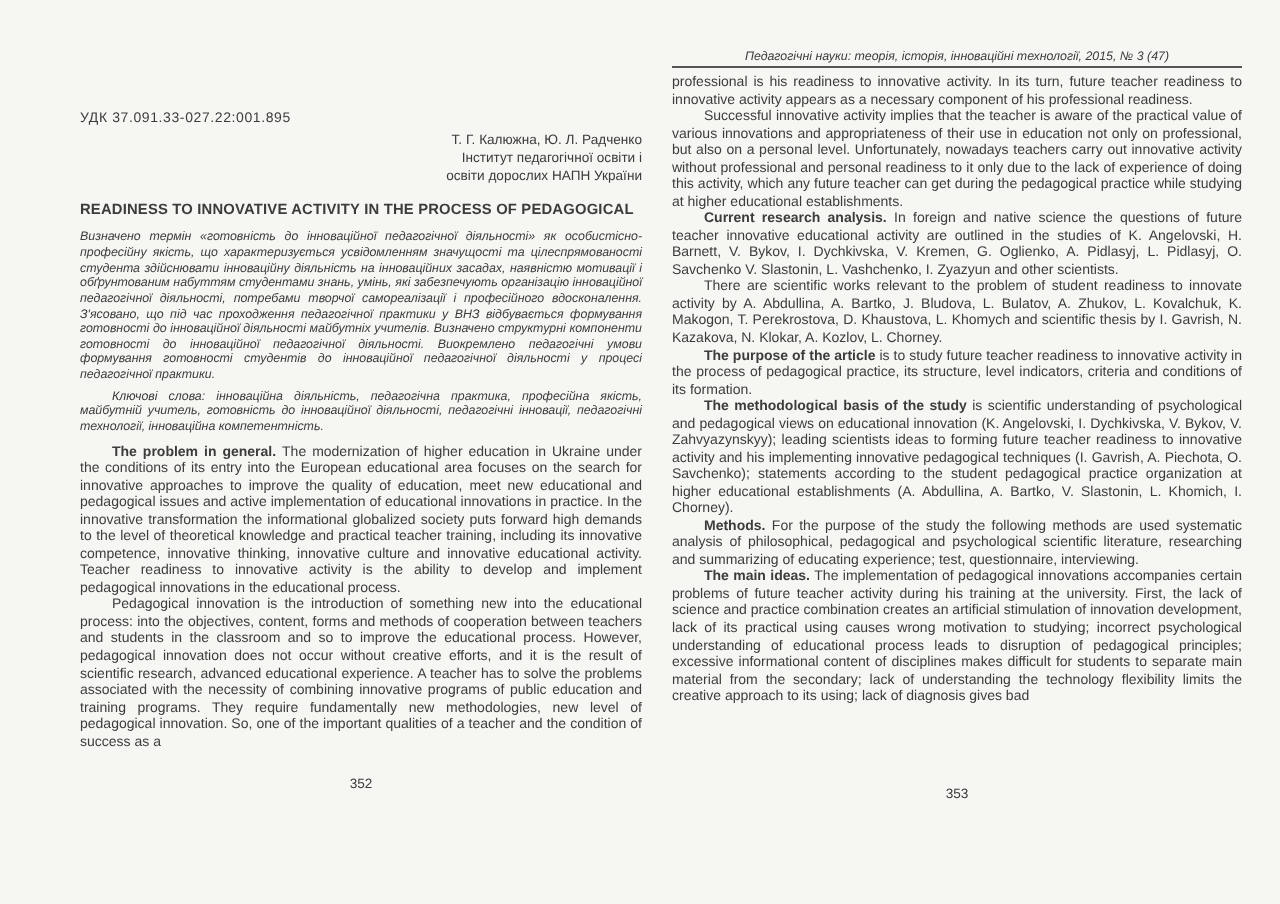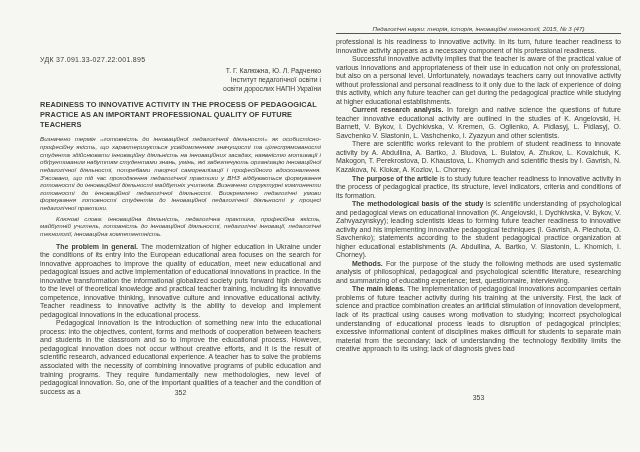--- a/index.html
+++ b/index.html
@@ -82,21 +82,20 @@
 
 <div id="left-page" class="page-col">
   <div class="udc">УДК 37.091.33-027.22:001.895</div>
   <div class="authors-block">
     <div>Т. Г. Калюжна, Ю. Л. Радченко</div>
     <div>Інститут педагогічної освіти і</div>
     <div>освіти дорослих НАПН України</div>
   </div>
   <div class="article-title">
     <div>READINESS TO INNOVATIVE ACTIVITY IN THE PROCESS OF PEDAGOGICAL</div>
-    <div>PRACTICE AS AN IMPORTANT PROFESSIONAL QUALITY OF FUTURE TEACHERS</div>
   </div>
   <p class="abstract first-indent">Визначено термін «готовність до інноваційної педагогічної діяльності» як особистісно-професійну якість, що характеризується усвідомленням значущості та цілеспрямованості студента здійснювати інноваційну діяльність на інноваційних засадах, наявністю мотивації і обґрунтованим набуттям студентами знань, умінь, які забезпечують організацію інноваційної педагогічної діяльності, потребами творчої самореалізації і професійного вдосконалення. З'ясовано, що під час проходження педагогічної практики у ВНЗ відбувається формування готовності до інноваційної діяльності майбутніх учителів. Визначено структурні компоненти готовності до інноваційної педагогічної діяльності. Виокремлено педагогічні умови формування готовності студентів до інноваційної педагогічної діяльності у процесі педагогічної практики.</p>
   <p class="keywords">Ключові слова: інноваційна діяльність, педагогічна практика, професійна якість, майбутній учитель, готовність до інноваційної діяльності, педагогічні інновації, педагогічні технології, інноваційна компетентність.</p>
   <div class="body-text">
       <p class="para"><b class="lead">The problem in general. </b><span>The modernization of higher education in Ukraine under the conditions of its entry into the European educational area focuses on the search for innovative approaches to improve the quality of education, meet new educational and pedagogical issues and active implementation of educational innovations in practice. In the innovative transformation the informational globalized society puts forward high demands to the level of theoretical knowledge and practical teacher training, including its innovative competence, innovative thinking, innovative culture and innovative educational activity. Teacher readiness to innovative activity is the ability to develop and implement pedagogical innovations in the educational process.</span></p>
       <p class="para"><span>Pedagogical innovation is the introduction of something new into the educational process: into the objectives, content, forms and methods of cooperation between teachers and students in the classroom and so to improve the educational process. However, pedagogical innovation does not occur without creative efforts, and it is the result of scientific research, advanced educational experience. A teacher has to solve the problems associated with the necessity of combining innovative programs of public education and training programs. They require fundamentally new methodologies, new level of pedagogical innovation. So, one of the important qualities of a teacher and the condition of success as a</span></p>
     </div>
 </div>
 
 <div id="right-page" class="page-col">

